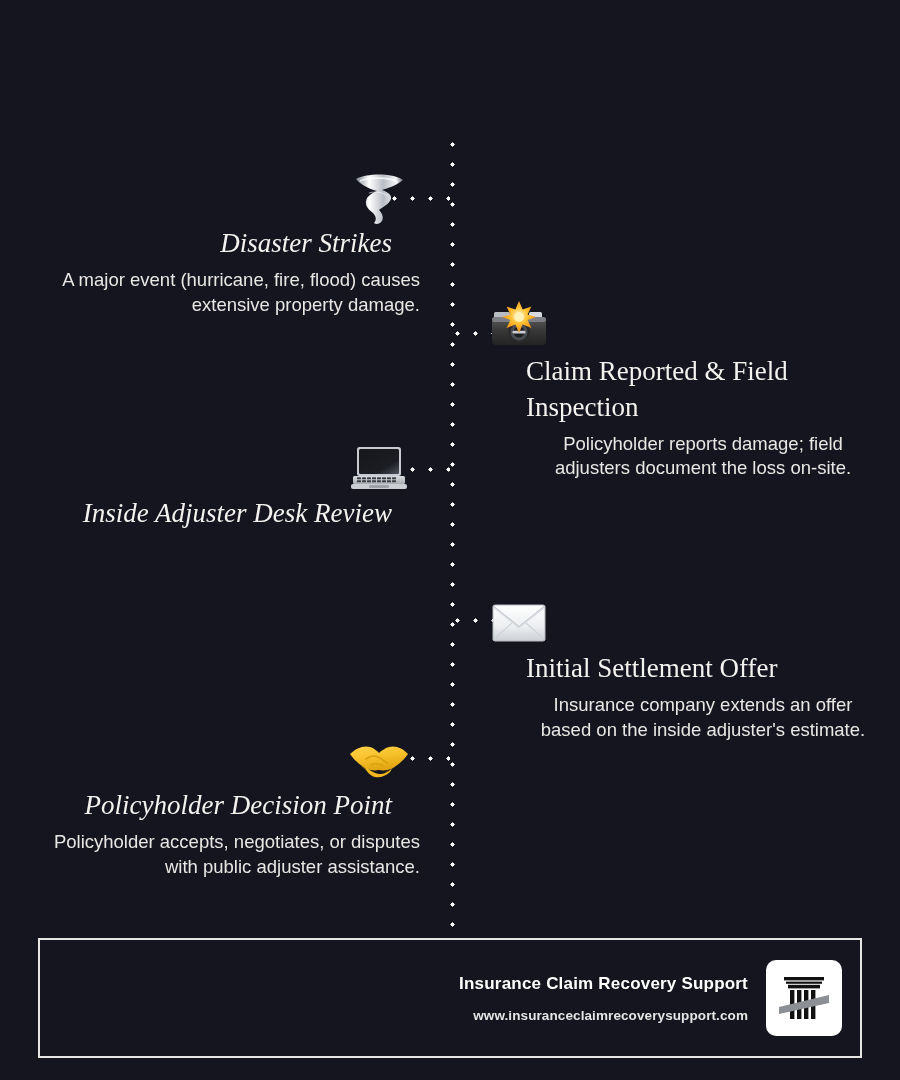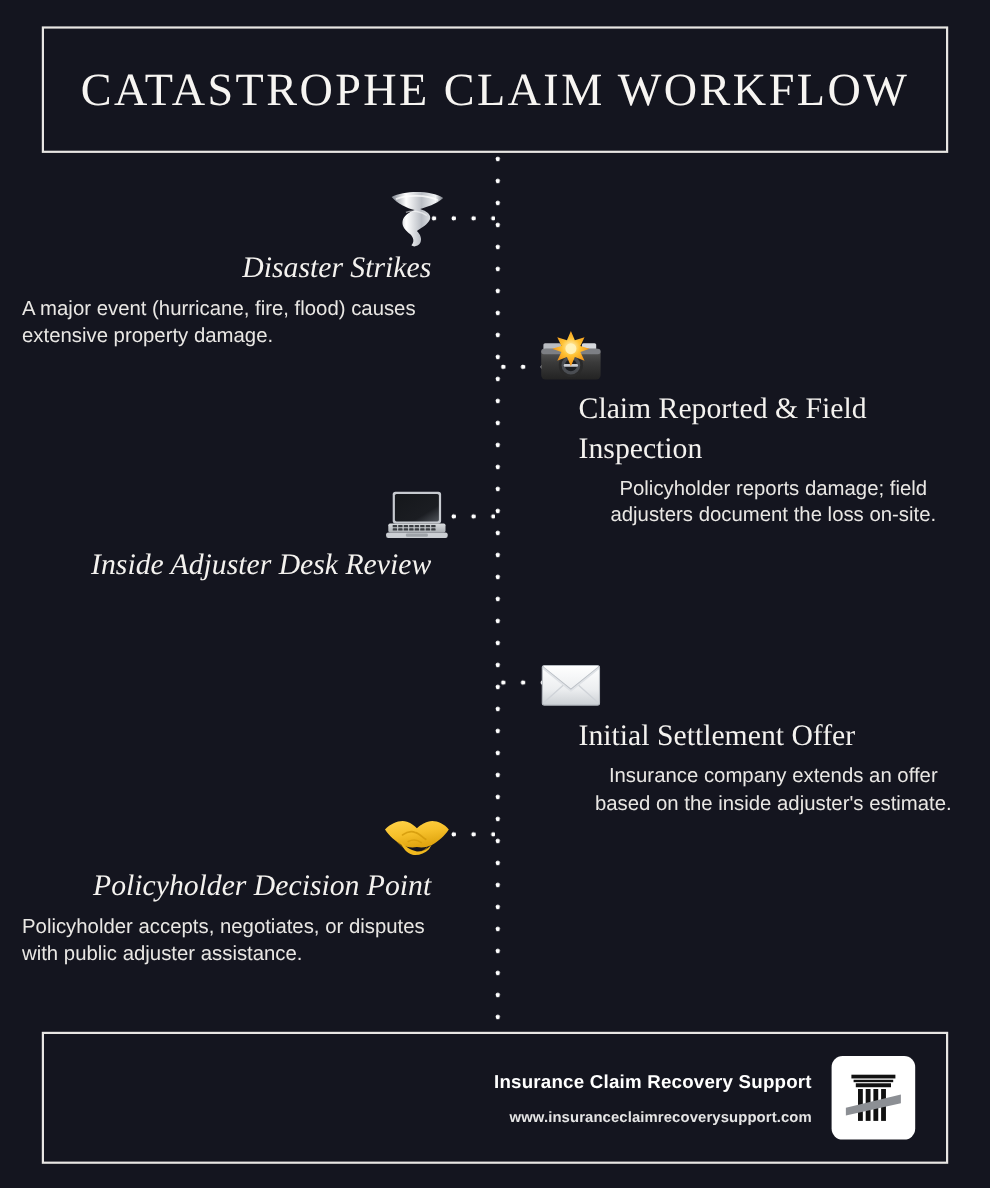--- a/index.html
+++ b/index.html
@@ -95,39 +95,39 @@
   .step.right .step-heading { text-align: left;  padding-left: 56px; }
 
   .step-desc {
     font-family: "Liberation Sans", sans-serif;
     font-size: 18.5px;
     font-weight: 400;
     color: #e9e7e4;
     line-height: 1.33;
     margin: 6px 0 0 0;
   }
-  .step.left  .step-desc { text-align: left; padding-right: 10px; }
+  .step.left  .step-desc { text-align: right; padding-right: 10px; }
   .step.right .step-desc { text-align: center;  padding-left: 56px; }
 
   
   .ico { width: 100%; height: 100%; display: block; }
 
   
   .footer {
     position: absolute;
     left: 38px;
     top: 938px;
     width: 824px;
     height: 120px;
     border: 2px solid #e8e6e3;
     box-sizing: border-box;
   }
   .footer-inner {
     position: absolute;
-    right: 28px;
+    right: 18px;
     top: 0;
     bottom: 0;
     display: flex;
     align-items: center;
     gap: 18px;
   }
   .footer-texts { text-align: right; }
   .footer-company {
     font-family: "Liberation Sans", sans-serif;
     font-size: 17px;
@@ -153,23 +153,20 @@
     align-items: center;
     justify-content: center;
     flex: none;
   }
 </style>
 </head>
 <body>
 
 <div class="page">
 
-  <div class="title-banner">
-    <div class="title-text">CATASTROPHE CLAIM WORKFLOW</div>
-  </div>
 
   <div class="spine"></div>
 
   <div class="branch left" style="top:196px; width:58px;"></div>
   <div class="branch right" style="top:331px; width:56px;"></div>
   <div class="branch left" style="top:467px; width:58px;"></div>
   <div class="branch right" style="top:618px; width:56px;"></div>
   <div class="branch left" style="top:756px; width:58px;"></div>
 
   <div class="step left" style="top:170px;">

